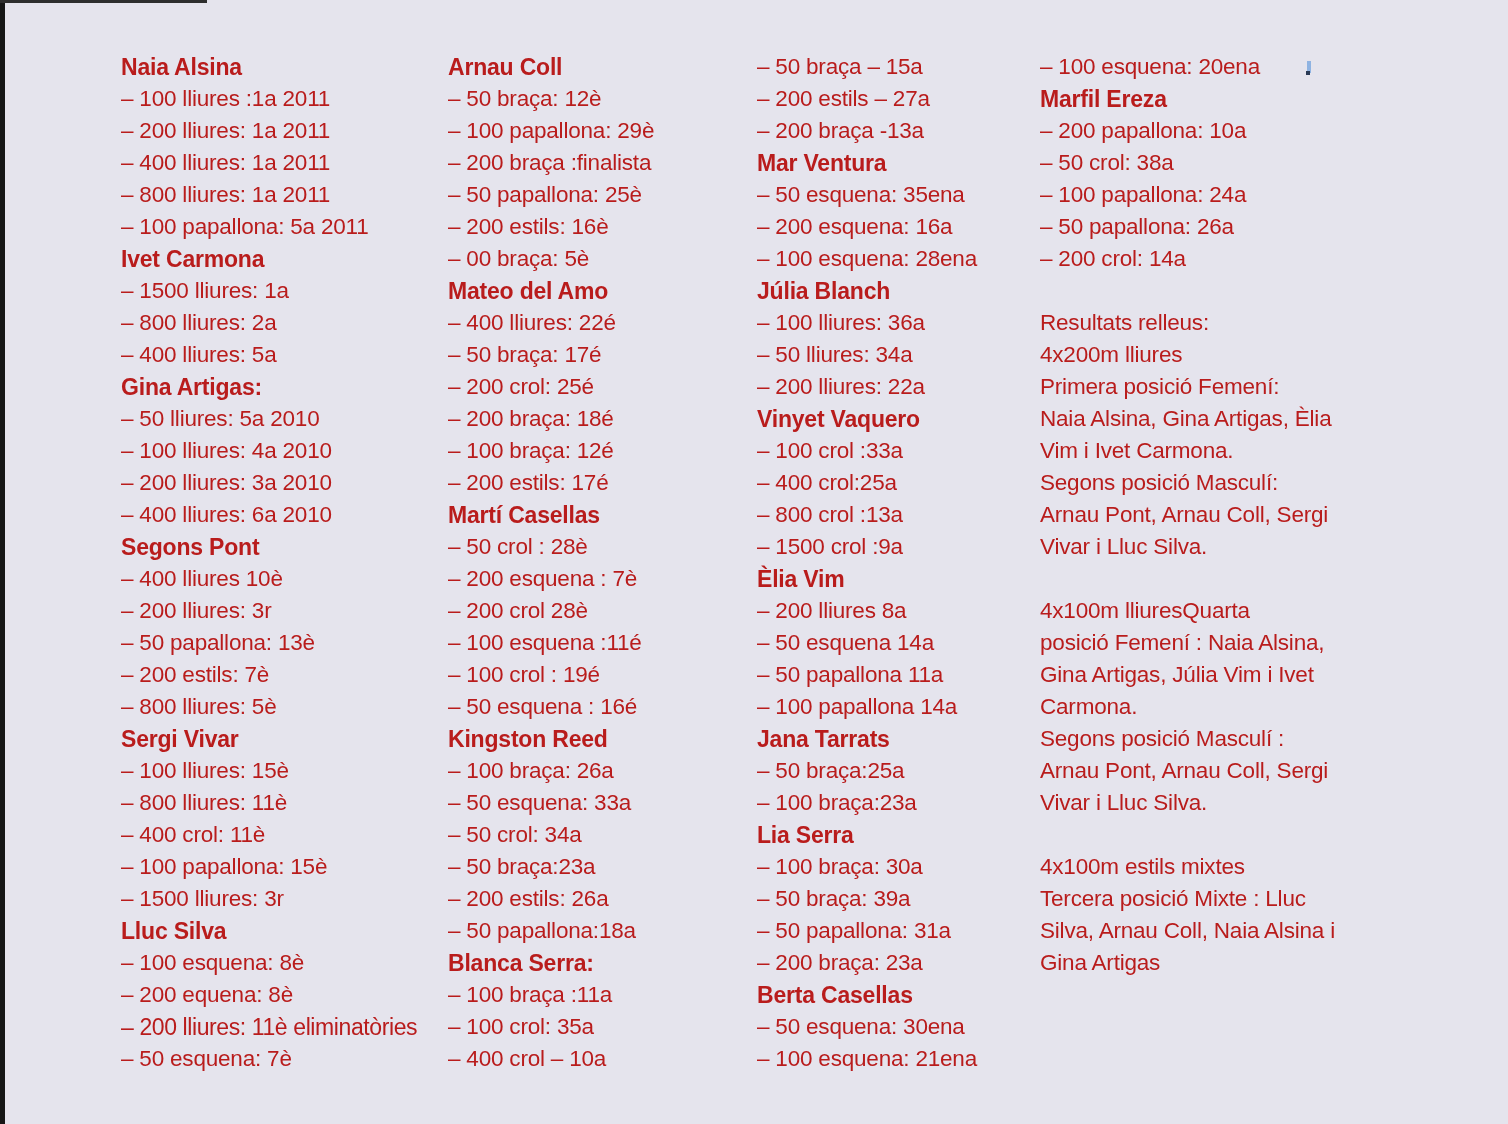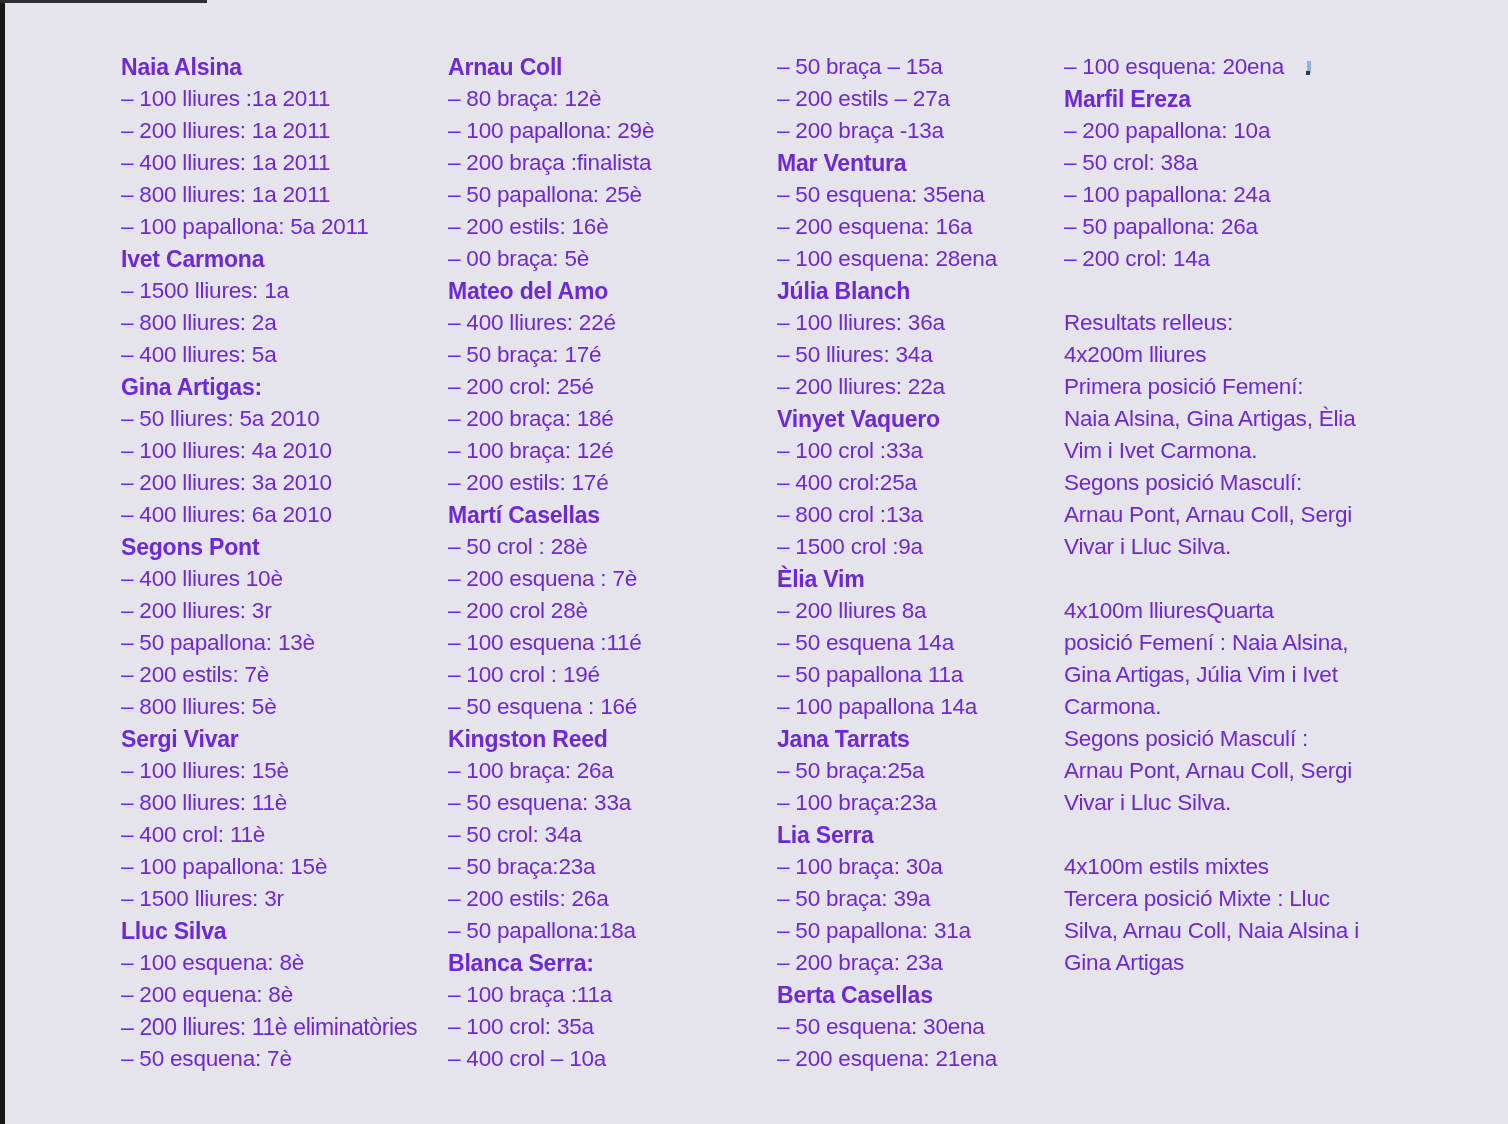--- a/index.html
+++ b/index.html
@@ -1,30 +1,30 @@
 <!DOCTYPE html>
 <html><head>
 <meta charset="utf-8">
 <style>
   html,body{margin:0;padding:0;background:#cfcfd6;}
   .page{
     position:relative;
     width:1508px;height:1124px;
     background:#e5e4ed;
     font-family:"Liberation Sans","DejaVu Sans",sans-serif;
-    color:#6d28d9;
+    color:#b91c1c;
     overflow:hidden;
   }
   .left-edge{position:absolute;left:0;top:0;width:5px;height:1124px;background:#161616;}
   .top-edge{position:absolute;left:0;top:0;width:207px;height:3px;background:#2e2e2e;}
   .column{position:absolute;top:51px;width:335px;}
   .column-1{left:121px;}
   .column-2{left:448px;}
-  .column-3{left:777px;}
-  .column-4{left:1064px;}
+  .column-3{left:757px;}
+  .column-4{left:1040px;}
   .row{
     height:32px;line-height:32px;
     font-size:22.5px;
     white-space:nowrap;
     letter-spacing:-0.2px;
   }
   .row.condensed{font-size:23px;letter-spacing:-0.4px;}
   .heading{font-weight:700;font-size:23px;}
   .heading .r{font-weight:700;}
   .row .b{font-weight:400;}
@@ -73,21 +73,21 @@
         <div class="row">– 100 papallona: 15è</div>
         <div class="row">– 1500 lliures: 3r</div>
         <div class="row heading"><span class="">Lluc Silva</span></div>
         <div class="row">– 100 esquena: 8è</div>
         <div class="row">– 200 equena: 8è</div>
         <div class="row condensed">– 200 lliures: 11è eliminatòries</div>
         <div class="row">– 50 esquena: 7è</div>
       </div>
       <div class="column column-2">
         <div class="row heading"><span class="">Arnau Coll</span></div>
-        <div class="row">– 80 braça: 12è</div>
+        <div class="row">– 50 braça: 12è</div>
         <div class="row">– 100 papallona: 29è</div>
         <div class="row">– 200 braça :finalista</div>
         <div class="row">– 50 papallona: 25è</div>
         <div class="row">– 200 estils: 16è</div>
         <div class="row">– 00 braça: 5è</div>
         <div class="row heading"><span class="">Mateo del Amo</span></div>
         <div class="row">– 400 lliures: 22é</div>
         <div class="row">– 50 braça: 17é</div>
         <div class="row">– 200 crol: 25é</div>
         <div class="row">– 200 braça: 18é</div>
@@ -137,21 +137,21 @@
         <div class="row heading"><span class="">Jana Tarrats</span></div>
         <div class="row">– 50 braça:25a</div>
         <div class="row">– 100 braça:23a</div>
         <div class="row heading"><span class="">Lia Serra</span></div>
         <div class="row">– 100 braça: 30a</div>
         <div class="row">– 50 braça: 39a</div>
         <div class="row">– 50 papallona: 31a</div>
         <div class="row">– 200 braça: 23a</div>
         <div class="row heading"><span class="">Berta Casellas</span></div>
         <div class="row">– 50 esquena: 30ena</div>
-        <div class="row">– 200 esquena: 21ena</div>
+        <div class="row">– 100 esquena: 21ena</div>
       </div>
       <div class="column column-4">
         <div class="row">– 100 esquena: 20ena</div>
         <div class="row heading"><span class="">Marfil</span><span class="r"> Ereza</span></div>
         <div class="row">– 200 papallona: 10a</div>
         <div class="row">– 50 crol: 38a</div>
         <div class="row">– 100 papallona: 24a</div>
         <div class="row">– 50 papallona: 26a</div>
         <div class="row">– 200 crol: 14a</div>
         <div class="gap"></div>

